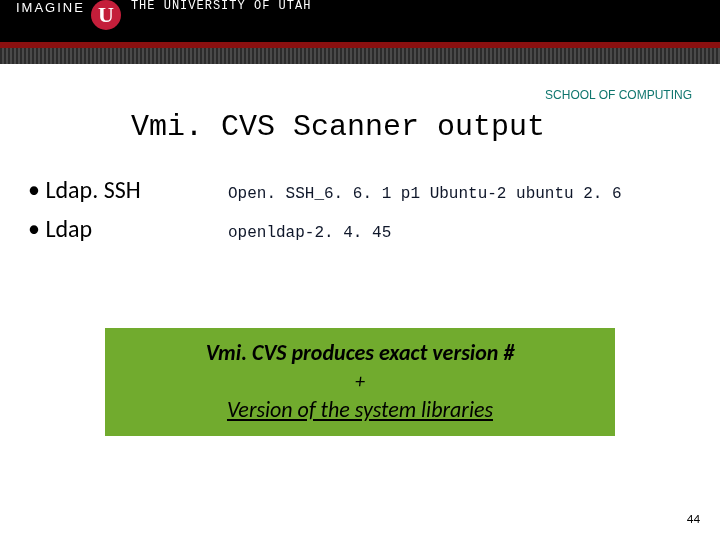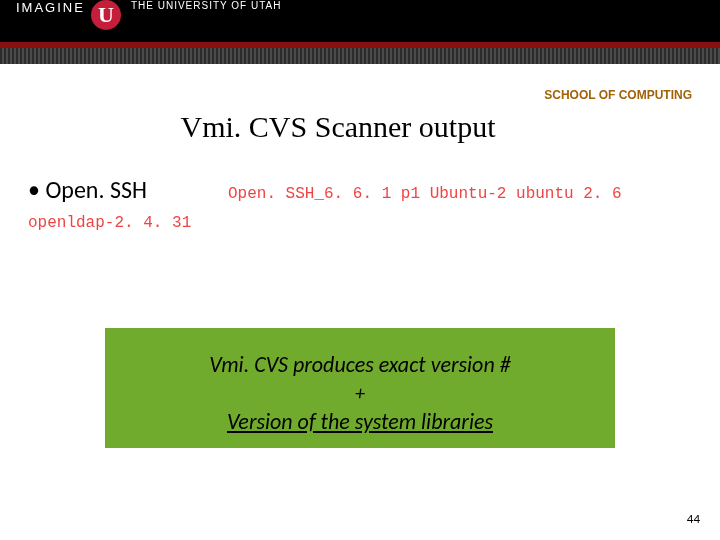--- a/index.html
+++ b/index.html
@@ -40,54 +40,55 @@
     background: #c41e3a;
     color: #ffffff;
     font-size: 22px;
     font-weight: 700;
     font-family: Georgia, serif;
     border-radius: 50%;
     margin: 0 6px;
   }
   .univ-text {
     color: #ffffff;
-    font-size: 10px;
+    font-size: 12px;
     letter-spacing: 1px;
     margin-left: 4px;
     line-height: 1.1;
+    font-family: Liberation Mono, monospace;
   }
   .red-bar {
     position: absolute;
     top: 42px; left: 0; right: 0;
     height: 6px;
     background: #8a1010;
   }
   .stripe-band {
     position: absolute;
     top: 48px; left: 0; right: 0;
     height: 16px;
     background: repeating-linear-gradient(90deg,
       #2b2b2b 0, #2b2b2b 2px,
       #4a4a4a 2px, #4a4a4a 4px);
   }
   .school-label {
     position: absolute;
     top: 88px;
     right: 28px;
     font-size: 12px;
-    font-weight: 700;
-    color: #a16207;
+    font-weight: 400;
+    color: #0f766e;
   }
   .slide-title {
     position: absolute;
     top: 110px;
     left: 0;
     width: 100%;
     text-align: center;
-    font-family: Liberation Serif, serif;
+    font-family: Liberation Mono, monospace;
     font-size: 30px;
     font-weight: 400;
     color: #000000;
     padding-left: 40px;
     padding-right: 84px;
   }
   .bullets {
     position: absolute;
     top: 175px;
     left: 28px;
@@ -104,37 +105,37 @@
     color: #000000;
     width: 200px;
     flex-shrink: 0;
   }
   .bullet-label::before {
     content: "• ";
   }
   .bullet-value {
     font-family: "Courier New", Courier, monospace;
     font-size: 16px;
-    color: #ef4444;
+    color: #0f172a;
   }
   .callout-box {
     position: absolute;
     top: 328px;
     left: 105px;
     width: 510px;
     background: #71ab2e;
     padding: 10px 14px 12px 14px;
     text-align: center;
     font-family: Calibri, Arial, sans-serif;
     font-style: italic;
     font-size: 22px;
     color: #000000;
     line-height: 1.35;
   }
-  .callout-line1 { font-weight: 400; margin-top: 12px; }
+  .callout-line1 { font-weight: 700; }
   .callout-plus { font-weight: 400; font-size: 20px; }
   .callout-line3 { font-weight: 400; text-decoration: underline; }
   .page-num {
     position: absolute;
     bottom: 14px;
     right: 20px;
     font-size: 13px;
     color: #000000;
     font-family: Calibri, Arial, sans-serif;
   }
@@ -151,25 +152,26 @@
   <div class="red-bar"></div>
   <div class="stripe-band"></div>
 </div>
 
 <div class="school-label">SCHOOL OF COMPUTING</div>
 
 <div class="slide-title">Vmi. CVS Scanner output</div>
 
 <div class="bullets">
   <div class="bullet-row">
-    <span class="bullet-label">Open. SSH</span>
+    <span class="bullet-label">Ldap. SSH</span>
     <span class="bullet-value">Open. SSH_6. 6. 1 p1 Ubuntu-2 ubuntu 2. 6</span>
   </div>
   <div class="bullet-row">
-    <span class="bullet-value">openldap-2. 4. 31</span>
+    <span class="bullet-label">Ldap</span>
+    <span class="bullet-value">openldap-2. 4. 45</span>
   </div>
 </div>
 
 <div class="callout-box">
   <div class="callout-line1">Vmi. CVS produces exact version #</div>
   <div class="callout-plus">+</div>
   <div class="callout-line3">Version of  the system libraries</div>
 </div>
 
 <div class="page-num">44</div>

